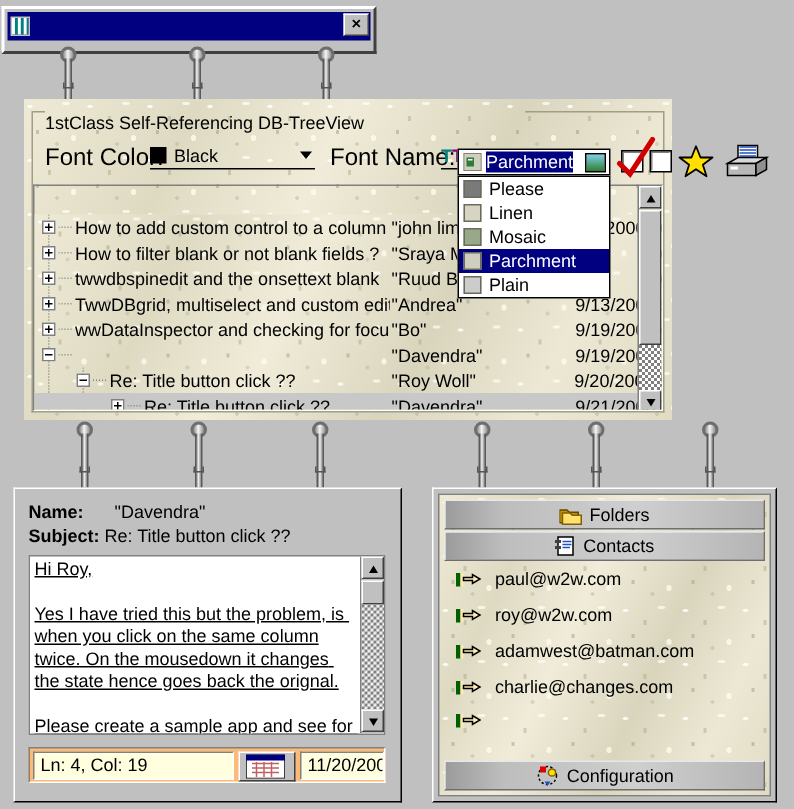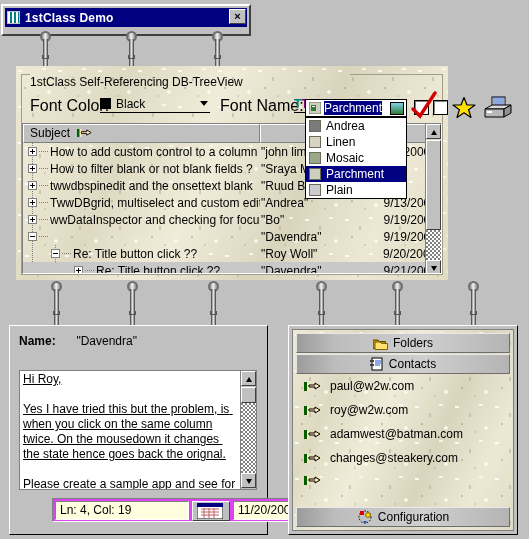--- a/index.html
+++ b/index.html
@@ -221,21 +221,21 @@
     position:absolute;left:9px;top:44px;width:238px;height:120px;
     background:#fff;border:1px solid #808080;box-sizing:border-box;overflow:hidden;
   }
   .memo .txt{
     position:absolute;left:3px;top:1px;right:18px;font-size:12px;line-height:15px;white-space:pre-wrap;text-decoration:underline;
   }
   .statusbar{
     position:absolute;left:9px;top:172px;width:238px;height:24px;
     border-top:1px solid #808080;border-left:1px solid #808080;
     border-right:1px solid #fff;border-bottom:1px solid #fff;
-    box-sizing:border-box;background:#d946ef;margin-left:33px;
+    box-sizing:border-box;background:#fdba74;
   }
   .sfield{
     position:absolute;top:2px;height:19px;background:#ffffe0;
     border-top:1px solid #808080;border-left:1px solid #808080;
     border-right:1px solid #fff;border-bottom:1px solid #fff;
     box-sizing:border-box;font-size:12px;line-height:17px;padding-left:4px;overflow:hidden;white-space:nowrap;
   }
   .calbtn{
     position:absolute;left:139px;top:2px;width:38px;height:20px;background:#c0c0c0;
     border-top:1px solid #fff;border-left:1px solid #fff;
@@ -268,21 +268,20 @@
   .printer{position:absolute;}
 </style>
 </head>
 <body>
 
 <div id="root">
 
   <div class="win">
     <div class="win-inner">
       <div class="win-icon"></div>
-      <div class="win-title">1stClass Demo</div>
       <div class="win-close">×</div>
     </div>
   </div>
 
   <div class="pin" style="left:39px;top:31px;">
     <div class="ring"></div>
       <div class="rod" style="height:30px;"></div>
     <div class="chev" style="top:24px;"></div>
       <div class="ring2" style="top:36px;"></div>
   </div>
@@ -312,36 +311,20 @@
       </div>
       <span class="lbl" style="position:absolute;left:190px;top:2px;">Font Name:</span>
       <div class="combo" style="left:264px;top:0;width:96px;">
         <span class="tt-icon"><i class="a">T</i><i class="b">T</i></span>
         <span class="ctext">Arial</span>
         <span class="arr"></span>
       </div>
     </div>
 
     <div class="grid">
-      <div class="ghead">
-        <div class="gh-cell" style="left:0;width:237px;">
-          <span class="t"><span>Subject</span>
-          <svg class="hand" viewBox="0 0 17 11">
-            <rect x="0" y="1" width="3" height="9" fill="#006000"></rect>
-            <rect x="3" y="1" width="2" height="9" fill="#ffe9b0"></rect>
-            <path d="M5 4 h6 v-2 l5 3 l-5 3 v-2 h-6 z" fill="#ffe9b0" stroke="#000" stroke-width="1"></path>
-          </svg></span>
-        </div>
-        <div class="gh-cell right" style="left:237px;width:145px;">
-          <span class="t">From Na</span>
-        </div>
-        <div class="gh-cell right" style="left:382px;right:0;">
-          <span class="t"></span>
-        </div>
-      </div>
 
       <div class="gbody parchment">
         <div class="vline" style="left:9px;top:0;height:136px;"></div>
         <div class="vline" style="left:32px;top:102px;height:34px;"></div>
         <div class="vline" style="left:55px;top:119px;height:17px;"></div>
 
         <div id="rows">
             <div class="row" style="top: 0px;">
               <div class="c-subj" style="padding-left: 5px;">
                 <span class="pm plus"></span>
@@ -437,21 +420,21 @@
       <path d="M3 4 h3 v1 h-3 z" fill="#fff"></path>
     </svg>
     <span class="sb-txt"><span class="sb-sel">Parchment</span></span>
     <div class="sb-thumb"></div>
   </div>
 
   <div class="dropdown">
     <div id="ddlist">
         <div class="dd-item">
           <span class="dd-ico" style="background: rgb(122, 122, 122);"></span>
-          <span>Andrea</span>
+          <span>Please</span>
         </div>
         <div class="dd-item">
           <span class="dd-ico" style="background: rgb(216, 212, 196);"></span>
           <span>Linen</span>
         </div>
         <div class="dd-item">
           <span class="dd-ico" style="background: rgb(154, 168, 138);"></span>
           <span>Mosaic</span>
         </div>
         <div class="dd-item sel">
@@ -518,20 +501,24 @@
       <div class="chev" style="top:30px;"></div>
       <div class="ring2" style="top:44px;"></div>
     </div>
 
   <div class="mpanel">
     <div class="mlabel" style="left:9px;top:8px;">
       <b>Name:</b>
       <span style="display:inline-block;width:14px;"></span>
       <span>"Davendra"</span>
     </div>
+    <div class="mlabel" style="left:9px;top:24px;">
+      <b>Subject:</b>
+      <span>Re: Title button click ??</span>
+    </div>
 
     <div class="memo">
       <div class="txt">Hi Roy,
 
 Yes I have tried this but the problem, is when you click on the same column
 twice. On the mousedown it changes the state hence goes back the orignal.
 
 Please create a sample app and see for yourself.</div>
       <div class="vsb" style="width:16px;background:#c0c0c0;">
         <div class="sbtn" style="top:0;">
@@ -605,21 +592,21 @@
                 <path d="M5 4 h6 v-2 l5 3 l-5 3 v-2 h-6 z" fill="#ffe9b0" stroke="#000" stroke-width="1"></path>
               </svg>
               <span>adamwest@batman.com</span>
             </div>
             <div class="oitem" style="top: 74px;">
               <svg class="pt-icon" viewBox="0 0 17 11">
                 <rect x="0" y="1" width="3" height="9" fill="#006000"></rect>
                 <rect x="3" y="1" width="2" height="9" fill="#ffe9b0"></rect>
                 <path d="M5 4 h6 v-2 l5 3 l-5 3 v-2 h-6 z" fill="#ffe9b0" stroke="#000" stroke-width="1"></path>
               </svg>
-              <span>changes@steakery.com</span>
+              <span>charlie@changes.com</span>
             </div>
             <div class="oitem" style="top: 98px;">
               <svg class="pt-icon" viewBox="0 0 17 11">
                 <rect x="0" y="1" width="3" height="9" fill="#006000"></rect>
                 <rect x="3" y="1" width="2" height="9" fill="#ffe9b0"></rect>
                 <path d="M5 4 h6 v-2 l5 3 l-5 3 v-2 h-6 z" fill="#ffe9b0" stroke="#000" stroke-width="1"></path>
               </svg>
             </div>
           </div>
       </div>

